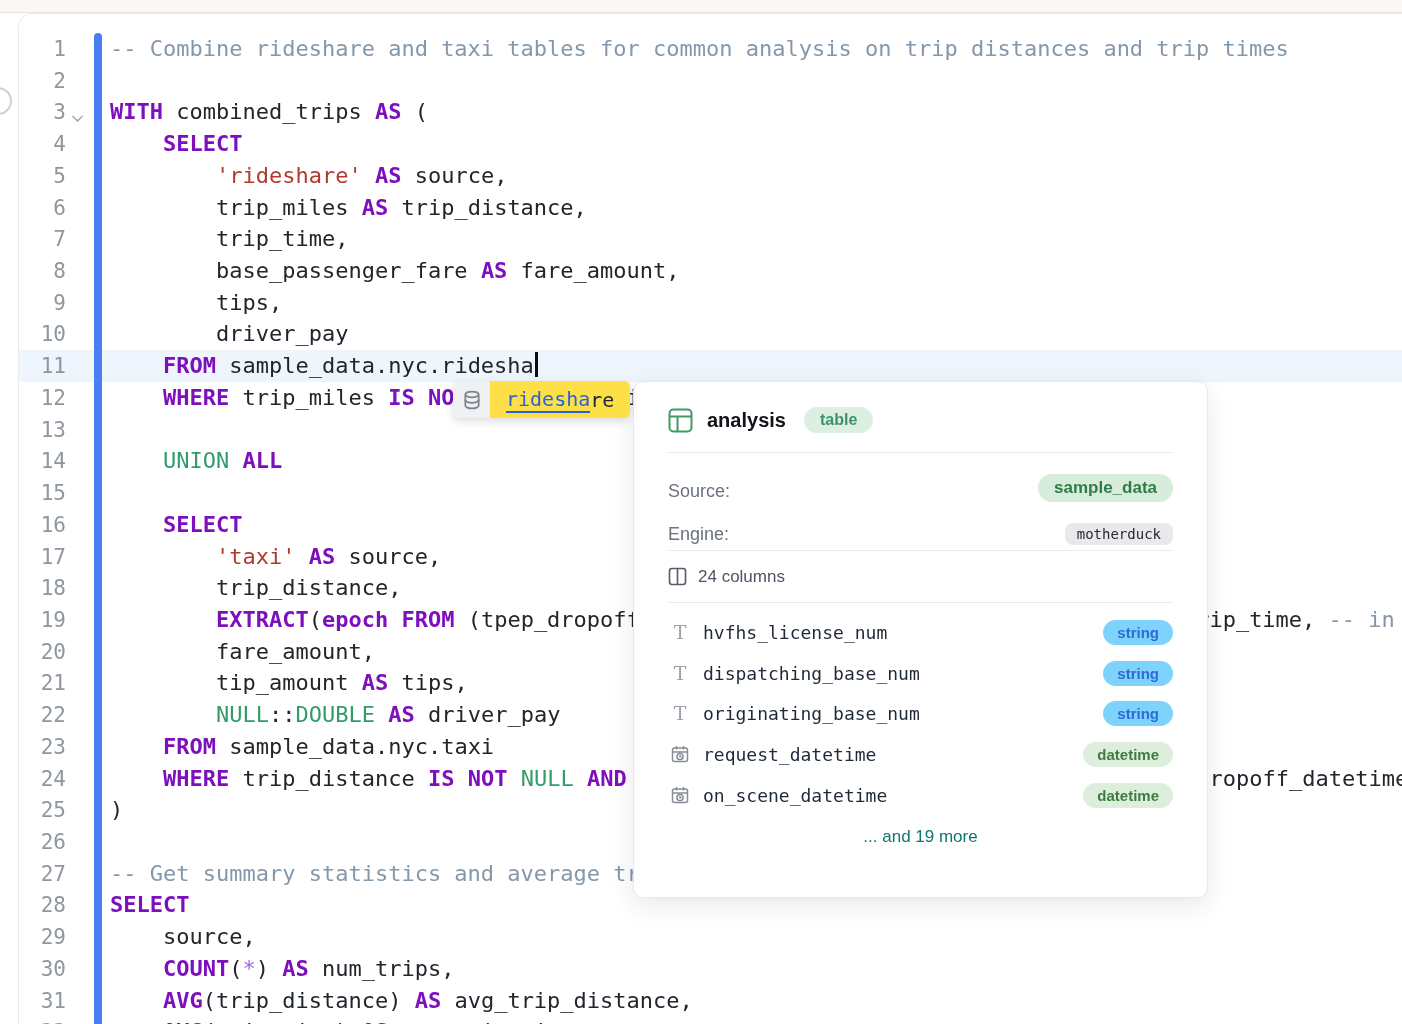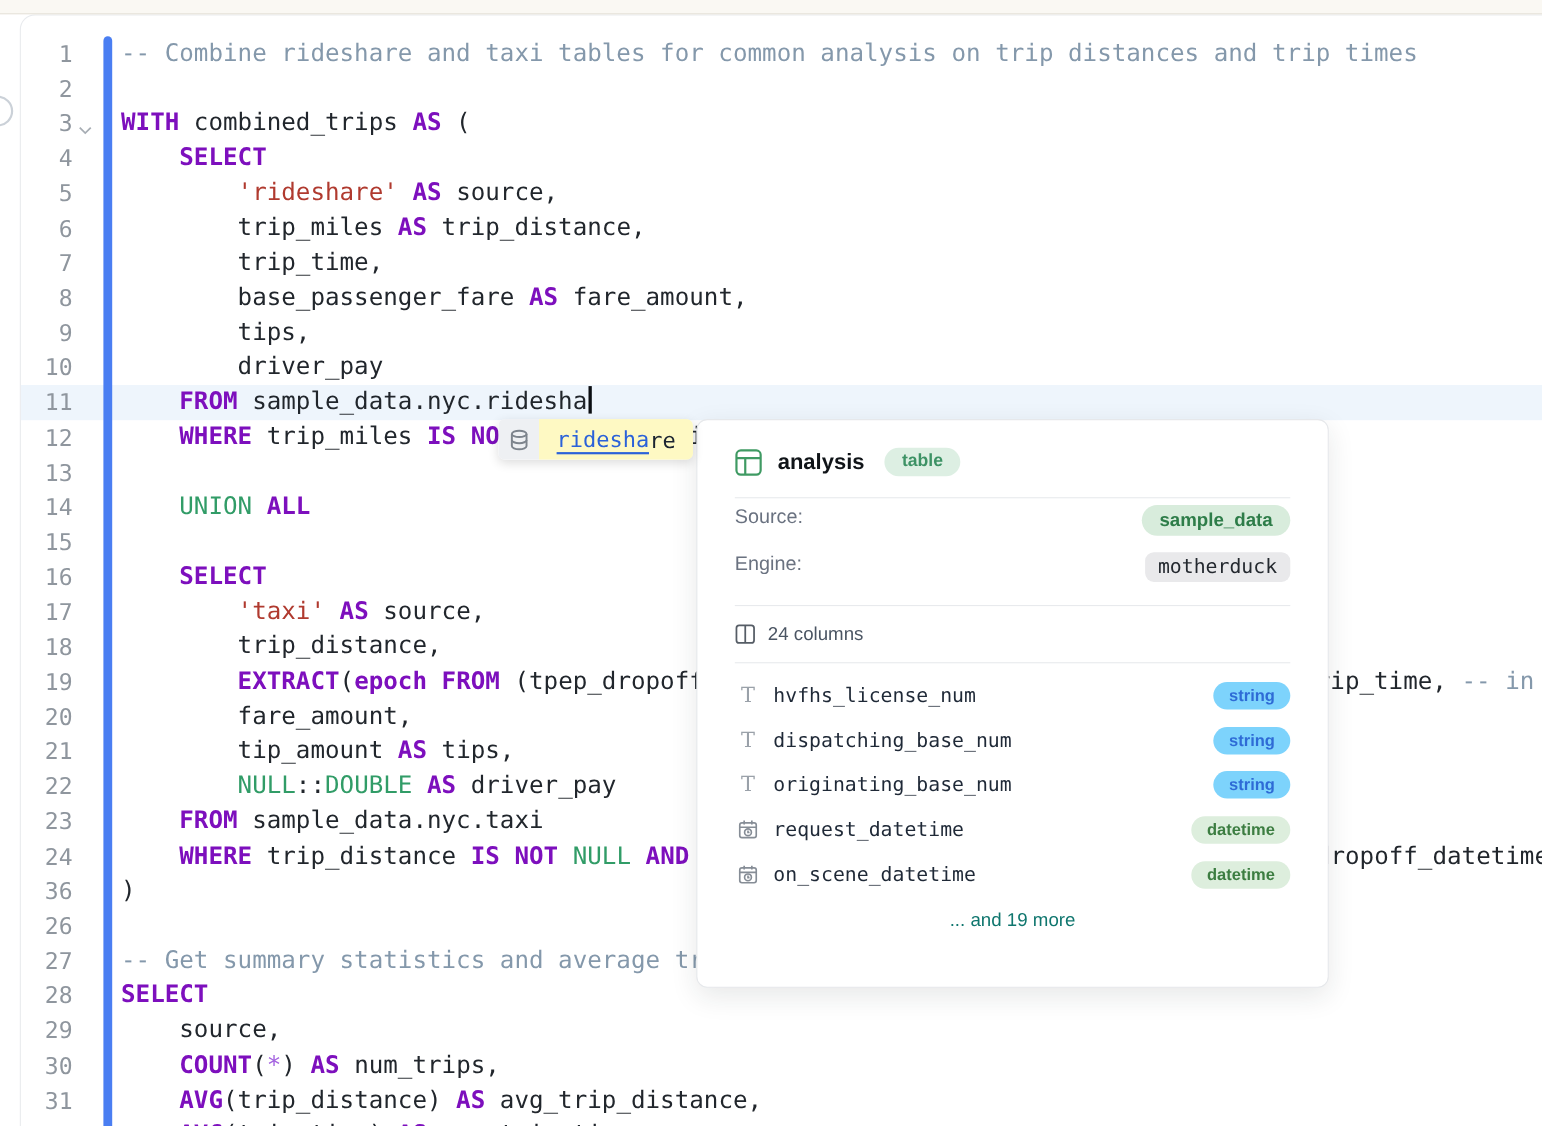--- a/index.html
+++ b/index.html
@@ -39,41 +39,41 @@
   
   .gutter-bar { position:absolute; left:94px; top:33px; width:8px; height:991px;
                 background:#4a7ef2; border-radius:4px 4px 0 0; z-index:2; }
 
   
   .autocomplete { position:absolute; left:453px; top:381px; height:37px; display:flex;
                   border-radius:6px; overflow:hidden; z-index:5;
                   box-shadow:0 3px 10px rgba(0,0,0,.14); }
   .ac-icon-cell { width:37px; background:#eef0f3; display:flex; align-items:center;
                   justify-content:center; }
-  .ac-text-cell { background:#fef9c3; display:flex; align-items:center; padding:0 16px;
+  .ac-text-cell { background:#fde047; display:flex; align-items:center; padding:0 16px;
                   font-family:"DejaVu Sans Mono","Liberation Mono",monospace; font-size:20px; }
   .ac-match { color:#2b62d9; border-bottom:2px solid #2b62d9; }
   .ac-rest  { color:#1b2430; }
 
   
   .card { position:absolute; left:633px; top:381px; width:575px; height:517px;
           background:#fff; border:1px solid #e6e8eb; border-radius:10px;
           box-shadow:0 8px 24px rgba(31,35,40,.10); padding:0 34px; z-index:4; }
   .card-header { height:70px; padding-top:6px; display:flex; align-items:center; gap:14px; }
   .card-title { font-size:20px; font-weight:bold; color:#101418; }
   .pill { display:inline-block; border-radius:999px; font-weight:bold; }
   .pill-table { background:#ddefe3; color:#3d9265; font-size:16px; padding:4px 16px; margin-left:4px; }
   .divider { border:0; border-top:1px solid #e8eaed; margin:0; }
-  .kv { height:43px; display:flex; align-items:flex-start; justify-content:space-between; }
+  .kv { height:43px; display:flex; align-items:flex-end; justify-content:space-between; }
   .kv-first { margin-top:6px; }
   .kv-last { margin-bottom:5px;gap:42px; }
   .kv-label { font-size:18px; color:#6a7280; }
   .pill-green { background:#d8ecdc; color:#2e7d49; font-size:17px; padding:4px 16px; }
   .chip-gray { background:#e9e9eb; color:#24292f; border-radius:8px; padding:3px 12px;
-               font-family:"DejaVu Sans Mono","Liberation Mono",monospace; font-size:18px; }
+               font-family:"DejaVu Sans Mono","Liberation Mono",monospace; font-size:14px; }
   .count-row { height:51px; display:flex; align-items:center; gap:11px;
                font-size:17px; color:#4b5563; }
   .cols-list { padding-top:9px; }
   .col-row { height:40.7px; display:flex; align-items:center; gap:0; }
   .col-icon { width:24px; display:flex; align-items:center; justify-content:center; }
   .t-glyph { font-family:"DejaVu Serif", serif; font-size:19px; color:#9aa1a9; line-height:1; }
   .col-name { flex:1; margin-left:11px; font-family:"DejaVu Sans Mono","Liberation Mono",monospace;
               font-size:18px; color:#1f2937; }
   .badge { border-radius:999px; font-weight:bold; font-size:15px; padding:4px 14px; }
   .badge-string   { background:#7dd3fc; color:#2e6bd6; }
@@ -184,21 +184,21 @@
       </div>
       <div class="line-row" style="top: 730.84px;">
         <span class="line-num">23</span>
         <span class="line-code"><span class="tok-p">    </span><span class="tok-k">FROM</span><span class="tok-p"> sample_data.nyc.taxi</span></span>
       </div>
       <div class="line-row" style="top: 762.56px;">
         <span class="line-num">24</span>
         <span class="line-code"><span class="tok-p">    </span><span class="tok-k">WHERE</span><span class="tok-p"> trip_distance </span><span class="tok-k">IS</span><span class="tok-p"> </span><span class="tok-k">NOT</span><span class="tok-p"> </span><span class="tok-g">NULL</span><span class="tok-p"> </span><span class="tok-k">AND</span><span class="tok-p"> tpep_pickup_datetime </span><span class="tok-k">IS</span><span class="tok-p"> </span><span class="tok-k">NOT</span><span class="tok-p"> </span><span class="tok-g">NULL</span><span class="tok-p"> </span><span class="tok-k">AND</span><span class="tok-p"> tpep_dropoff_datetime &gt; tpep_pickup_datetime</span></span>
       </div>
       <div class="line-row" style="top: 794.28px;">
-        <span class="line-num">36</span>
+        <span class="line-num">25</span>
         <span class="line-code"><span class="tok-p">)</span></span>
       </div>
       <div class="line-row" style="top: 826px;">
         <span class="line-num">26</span>
         <span class="line-code"></span>
       </div>
       <div class="line-row" style="top: 857.72px;">
         <span class="line-num">27</span>
         <span class="line-code"><span class="tok-c">-- Get summary statistics and average trip metrics by source</span></span>
       </div>

